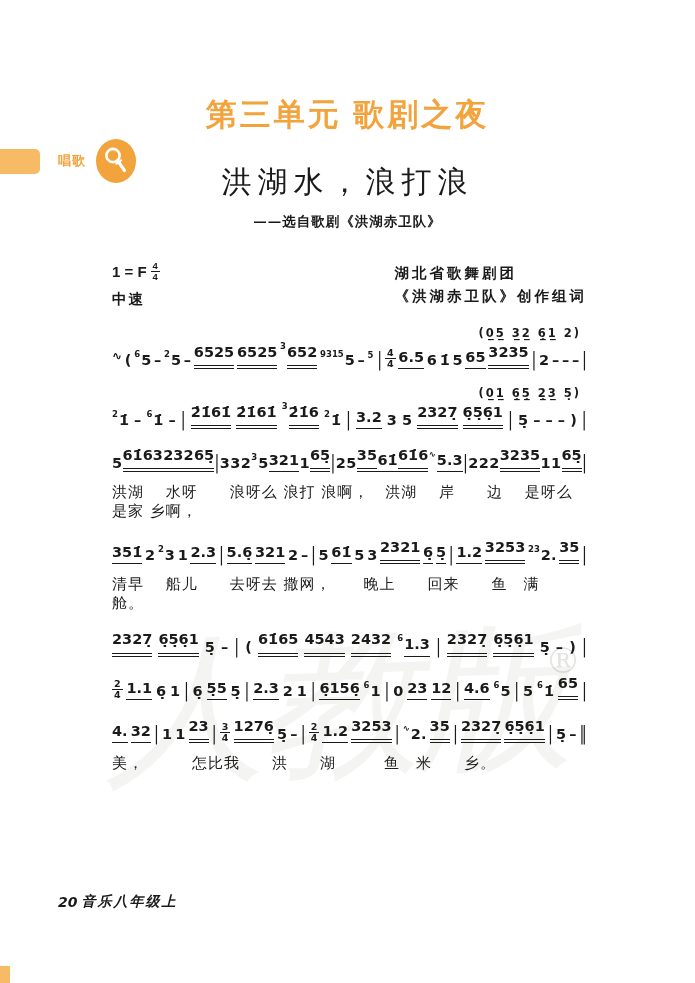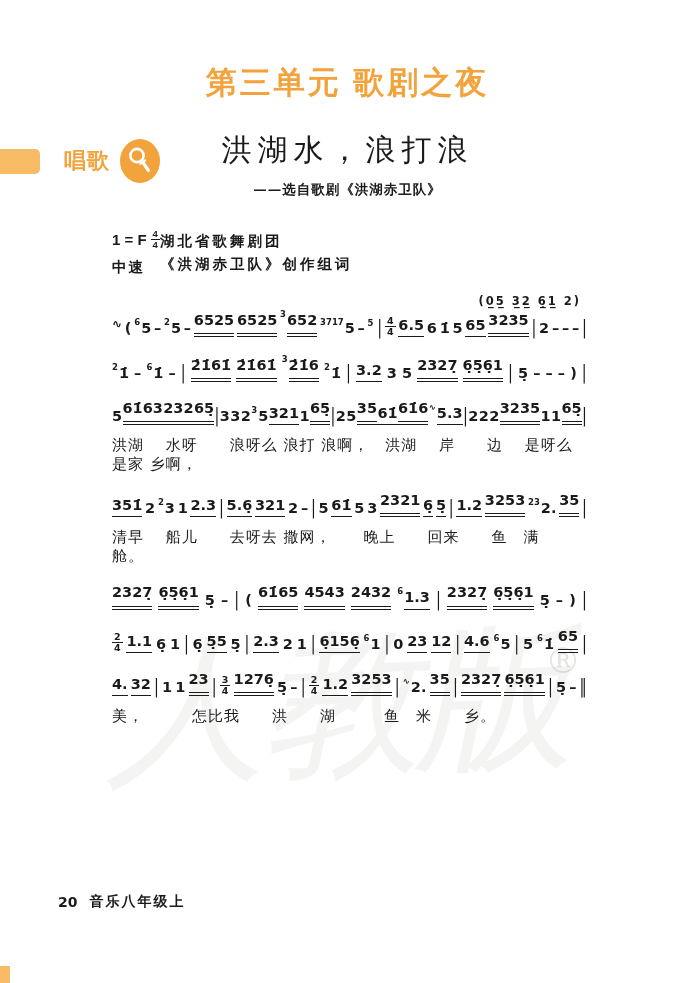--- a/index.html
+++ b/index.html
@@ -1,35 +1,35 @@
 <!DOCTYPE html>
 <html style="--accent: #f2a33c; --accent-light: #f7bb66; --ink: #1a1a1a;"><head>
 <meta charset="utf-8">
 <style>
   :root{ --accent:#f2a33c; --accent-light:#f7bb66; --ink:#1a1a1a; }
   *{box-sizing:border-box;}
   body{margin:0;background:#fff;font-family:"Liberation Sans",sans-serif;color:var(--ink);}
   .page{position:relative;width:695px;height:983px;background:#fff;overflow:hidden;}
 
   
-  .unit-title{margin:0;padding-top:62px;text-align:center;color:var(--accent);
+  .unit-title{margin:0;padding-top:94px;text-align:center;color:var(--accent);
     font-size:31px;font-weight:bold;letter-spacing:3px;font-family:"Liberation Sans",sans-serif;}
   .tab-row{position:absolute;left:0;top:138px;height:46px;display:flex;align-items:center;}
   .tab-block{width:40px;height:25px;background:var(--accent-light);border-radius:0 5px 5px 0;}
-  .tab-label{margin-left:24px;color:var(--accent);font-size:22px;font-weight:bold;letter-spacing:1px;}
+  .tab-label{margin-left:18px;color:var(--accent);font-size:13px;font-weight:bold;letter-spacing:1px;}
   .badge{position:relative;margin-left:10px;width:40px;height:44px;border-radius:50%;background:var(--accent);}
   .badge svg{position:absolute;left:6px;top:7px;}
 
   .song-title{margin:26px 0 0;text-align:center;font-family:"DejaVu Serif",serif;
     font-size:30px;font-weight:500;letter-spacing:6px;}
   .subtitle{margin:10px 0 0;text-align:center;font-family:"DejaVu Serif",serif;
     font-size:13.5px;font-weight:bold;letter-spacing:1px;}
 
   
-  .meta{display:flex;margin:30px 108px 0 112px;}
+  .meta{display:flex;justify-content:space-between;margin:30px 108px 0 112px;}
   .meta-left{font-size:15px;font-weight:bold;}
   .keysig{display:flex;align-items:center;gap:4px;}
   .tempo{margin-top:8px;font-family:"DejaVu Serif",serif;font-size:14.5px;font-weight:600;letter-spacing:2px;}
   .credits{font-family:"DejaVu Serif",serif;font-size:14.5px;font-weight:600;
     letter-spacing:3px;line-height:1.62;text-align:left;}
 
   
   .score{margin:14px 108px 0 112px;width:475px;}
   .line-block{margin-top:17px;}
   .annotation{text-align:right;font-size:11.5px;font-weight:bold;letter-spacing:2px;
@@ -51,21 +51,21 @@
     font-weight:500;letter-spacing:1px;white-space:pre-wrap;}
 
   
   .watermark{position:absolute;left:105px;top:598px;font-family:"DejaVu Serif",serif;
     font-style:italic;font-size:160px;letter-spacing:-6px;color:rgba(60,50,30,0.055);
     pointer-events:none;white-space:nowrap;transform:rotate(-2deg);}
   .regmark{position:absolute;left:545px;top:640px;font-size:36px;color:rgba(60,50,30,0.13);
     font-family:"DejaVu Serif",serif;}
 
   
-  .footer{position:absolute;left:58px;top:893px;font-size:14px;display:flex;align-items:center;gap:12px;}
+  .footer{position:absolute;left:58px;top:893px;font-size:14px;display:flex;align-items:center;gap:4px;font-style:italic;}
   .footer .pageno{font-weight:bold;font-family:"DejaVu Sans",sans-serif;}
   .footer .book{font-family:"DejaVu Serif",serif;font-weight:600;letter-spacing:2px;}
   .corner{position:absolute;left:0;bottom:0;width:10px;height:17px;background:var(--accent-light);}
 </style>
 </head>
 <body>
 
 <div class="page">
 
   <h1 class="unit-title">第三单元  歌剧之夜</h1>
@@ -108,21 +108,21 @@
         <div class="score-line">
           <span class="tok orn"><span class="main">∿</span></span>
           <span class="tok"><span class="main">(</span></span>
           <span class="tok"><span class="sup">6</span><span class="main">5</span></span>
           <span class="tok"><span class="main">–</span></span>
           <span class="tok"><span class="sup">2</span><span class="main">5</span></span>
           <span class="tok"><span class="main">–</span></span>
           <span class="tok"><span class="main u2">6525</span></span>
           <span class="tok"><span class="main u2">6525</span></span>
           <span class="tok"><span class="sup">3</span><span class="main u2">652</span></span>
-          <span class="tok"><span class="sup">3717</span><span class="main">5</span></span>
+          <span class="tok"><span class="sup">9315</span><span class="main">5</span></span>
           <span class="tok"><span class="main">–</span></span>
           <span class="tok"><span class="sup">5</span></span>
           <span class="tok bar"><span class="main">|</span></span>
           <span class="tok ts">
             <span class="num">4</span>
             <span class="den">4</span>
           </span>
           <span class="tok"><span class="main u1">6.5</span></span>
           <span class="tok"><span class="main">6</span></span>
           <span class="tok"><span class="main">1̇</span></span>
@@ -131,20 +131,21 @@
           <span class="tok"><span class="main u2">3235</span></span>
           <span class="tok bar"><span class="main">|</span></span>
           <span class="tok"><span class="main">2</span></span>
           <span class="tok"><span class="main">–</span></span>
           <span class="tok"><span class="main">–</span></span>
           <span class="tok"><span class="main">–</span></span>
           <span class="tok bar"><span class="main">|</span></span>
         </div>
       </div>
       <div class="line-block">
+        <div class="annotation">(0̲1̲ 6̣̲5̣̲ 2̣̲3̲ 5̣)</div>
         <div class="score-line">
           <span class="tok"><span class="sup">2</span><span class="main">1̇</span></span>
           <span class="tok"><span class="main">–</span></span>
           <span class="tok"><span class="sup">6</span><span class="main">1̇</span></span>
           <span class="tok"><span class="main">–</span></span>
           <span class="tok bar"><span class="main">|</span></span>
           <span class="tok"><span class="main u2">2̇1̇61̇</span></span>
           <span class="tok"><span class="main u2">2̇1̇61̇</span></span>
           <span class="tok"><span class="sup">3</span><span class="main u2">2̇1̇6</span></span>
           <span class="tok"><span class="sup">2</span><span class="main">1̇</span></span>

